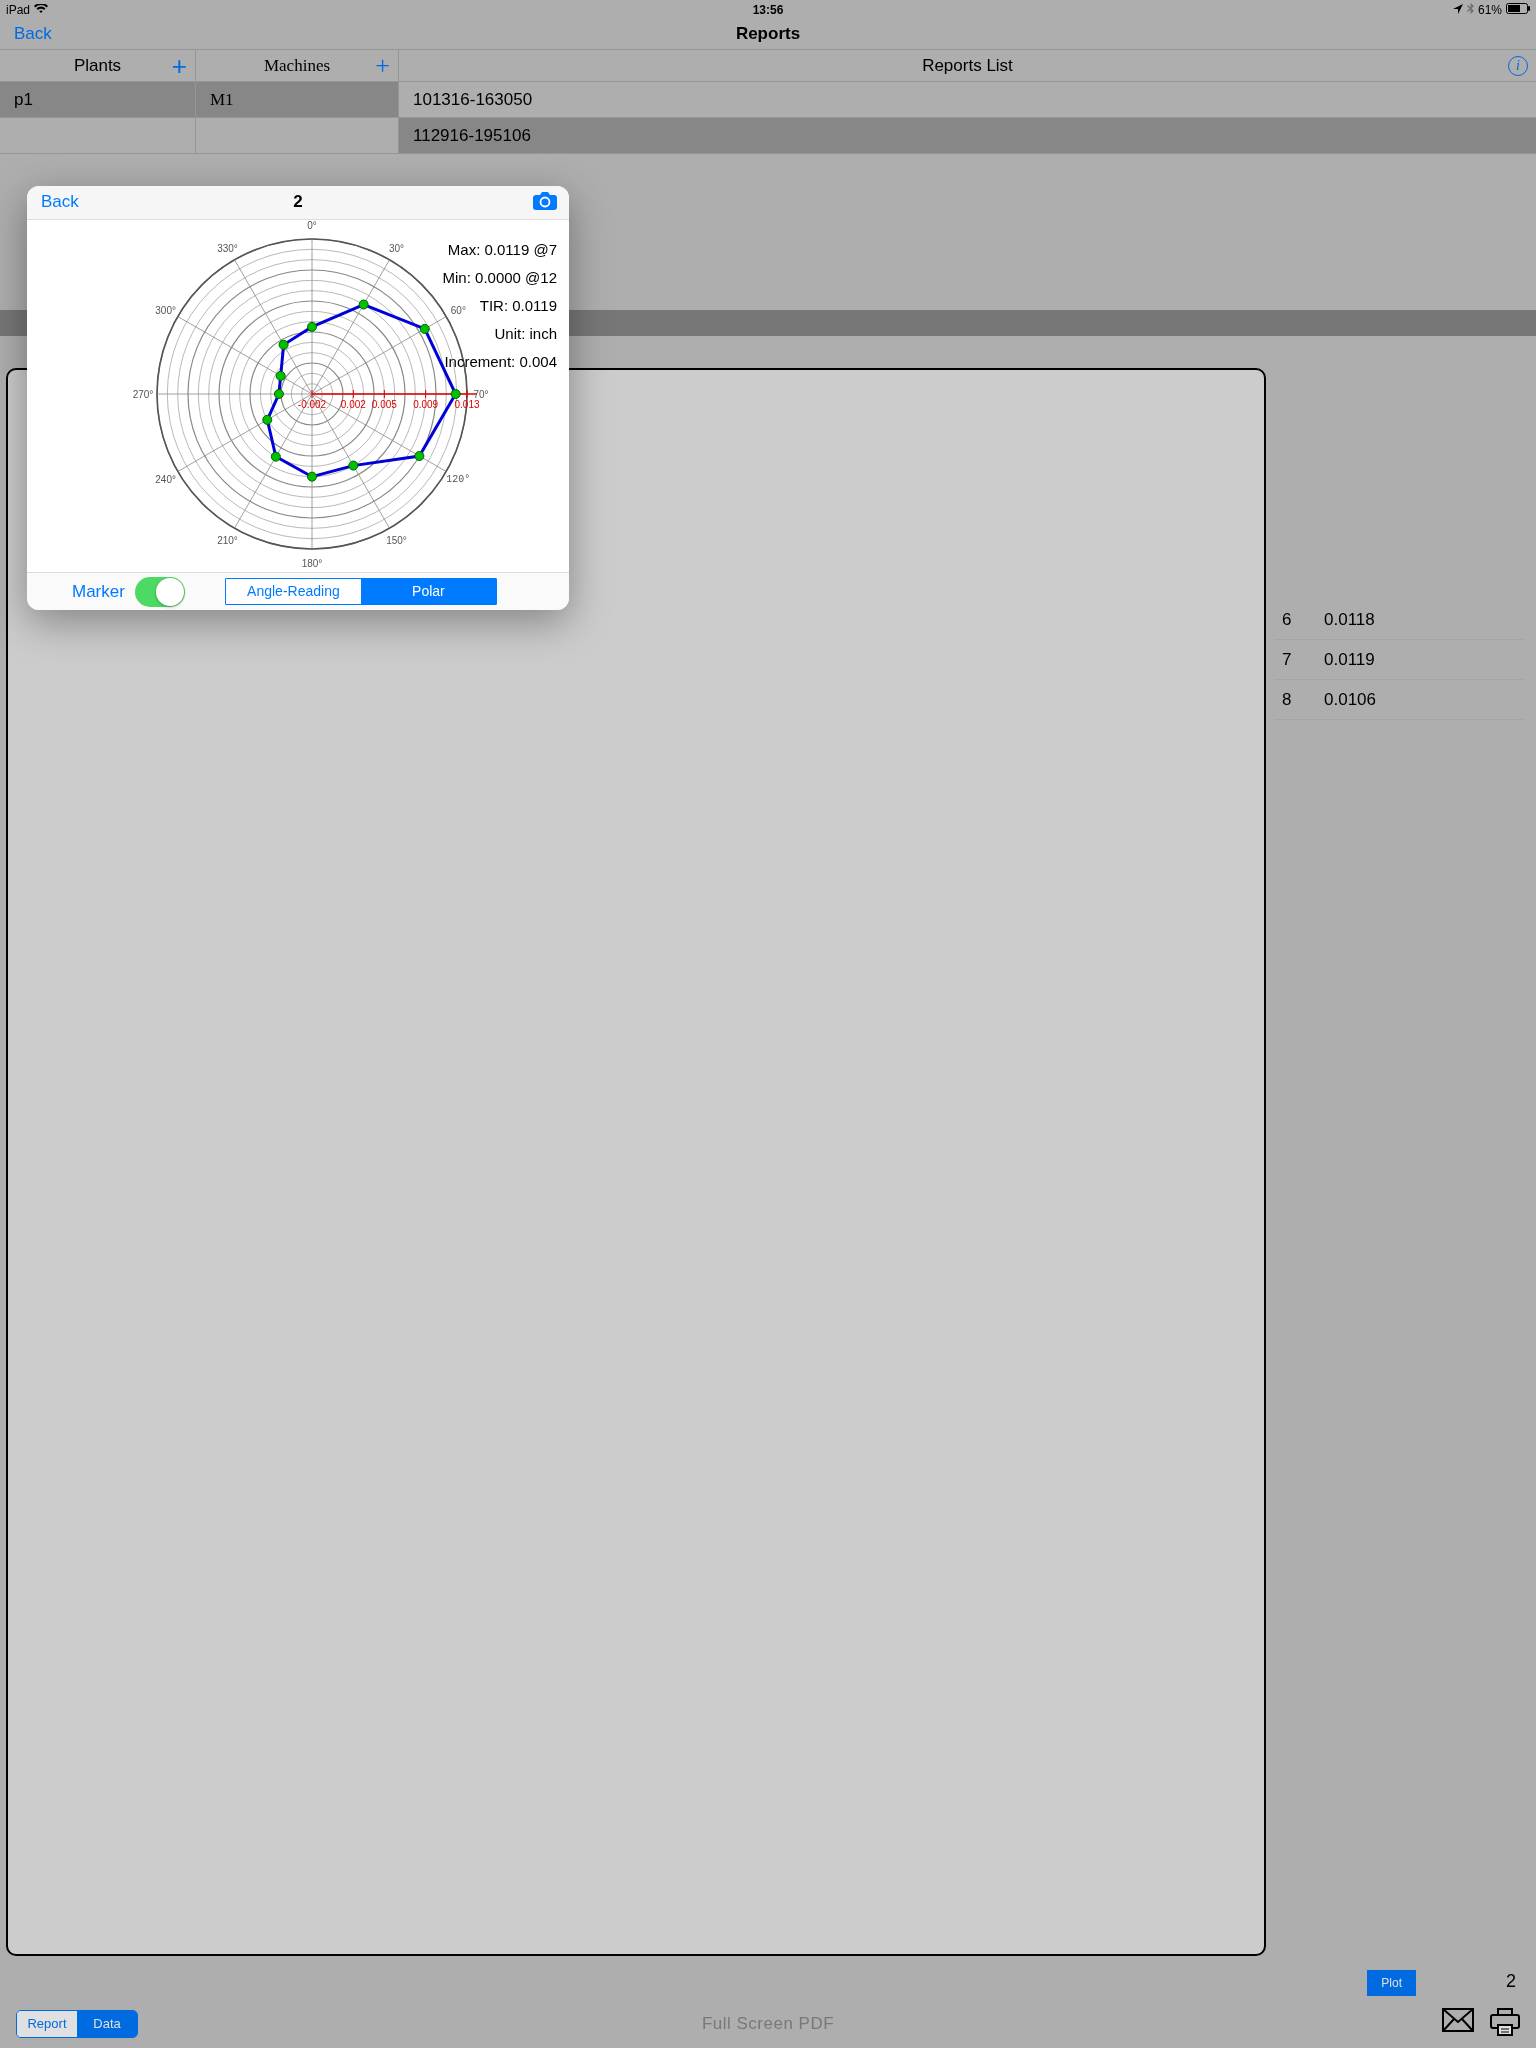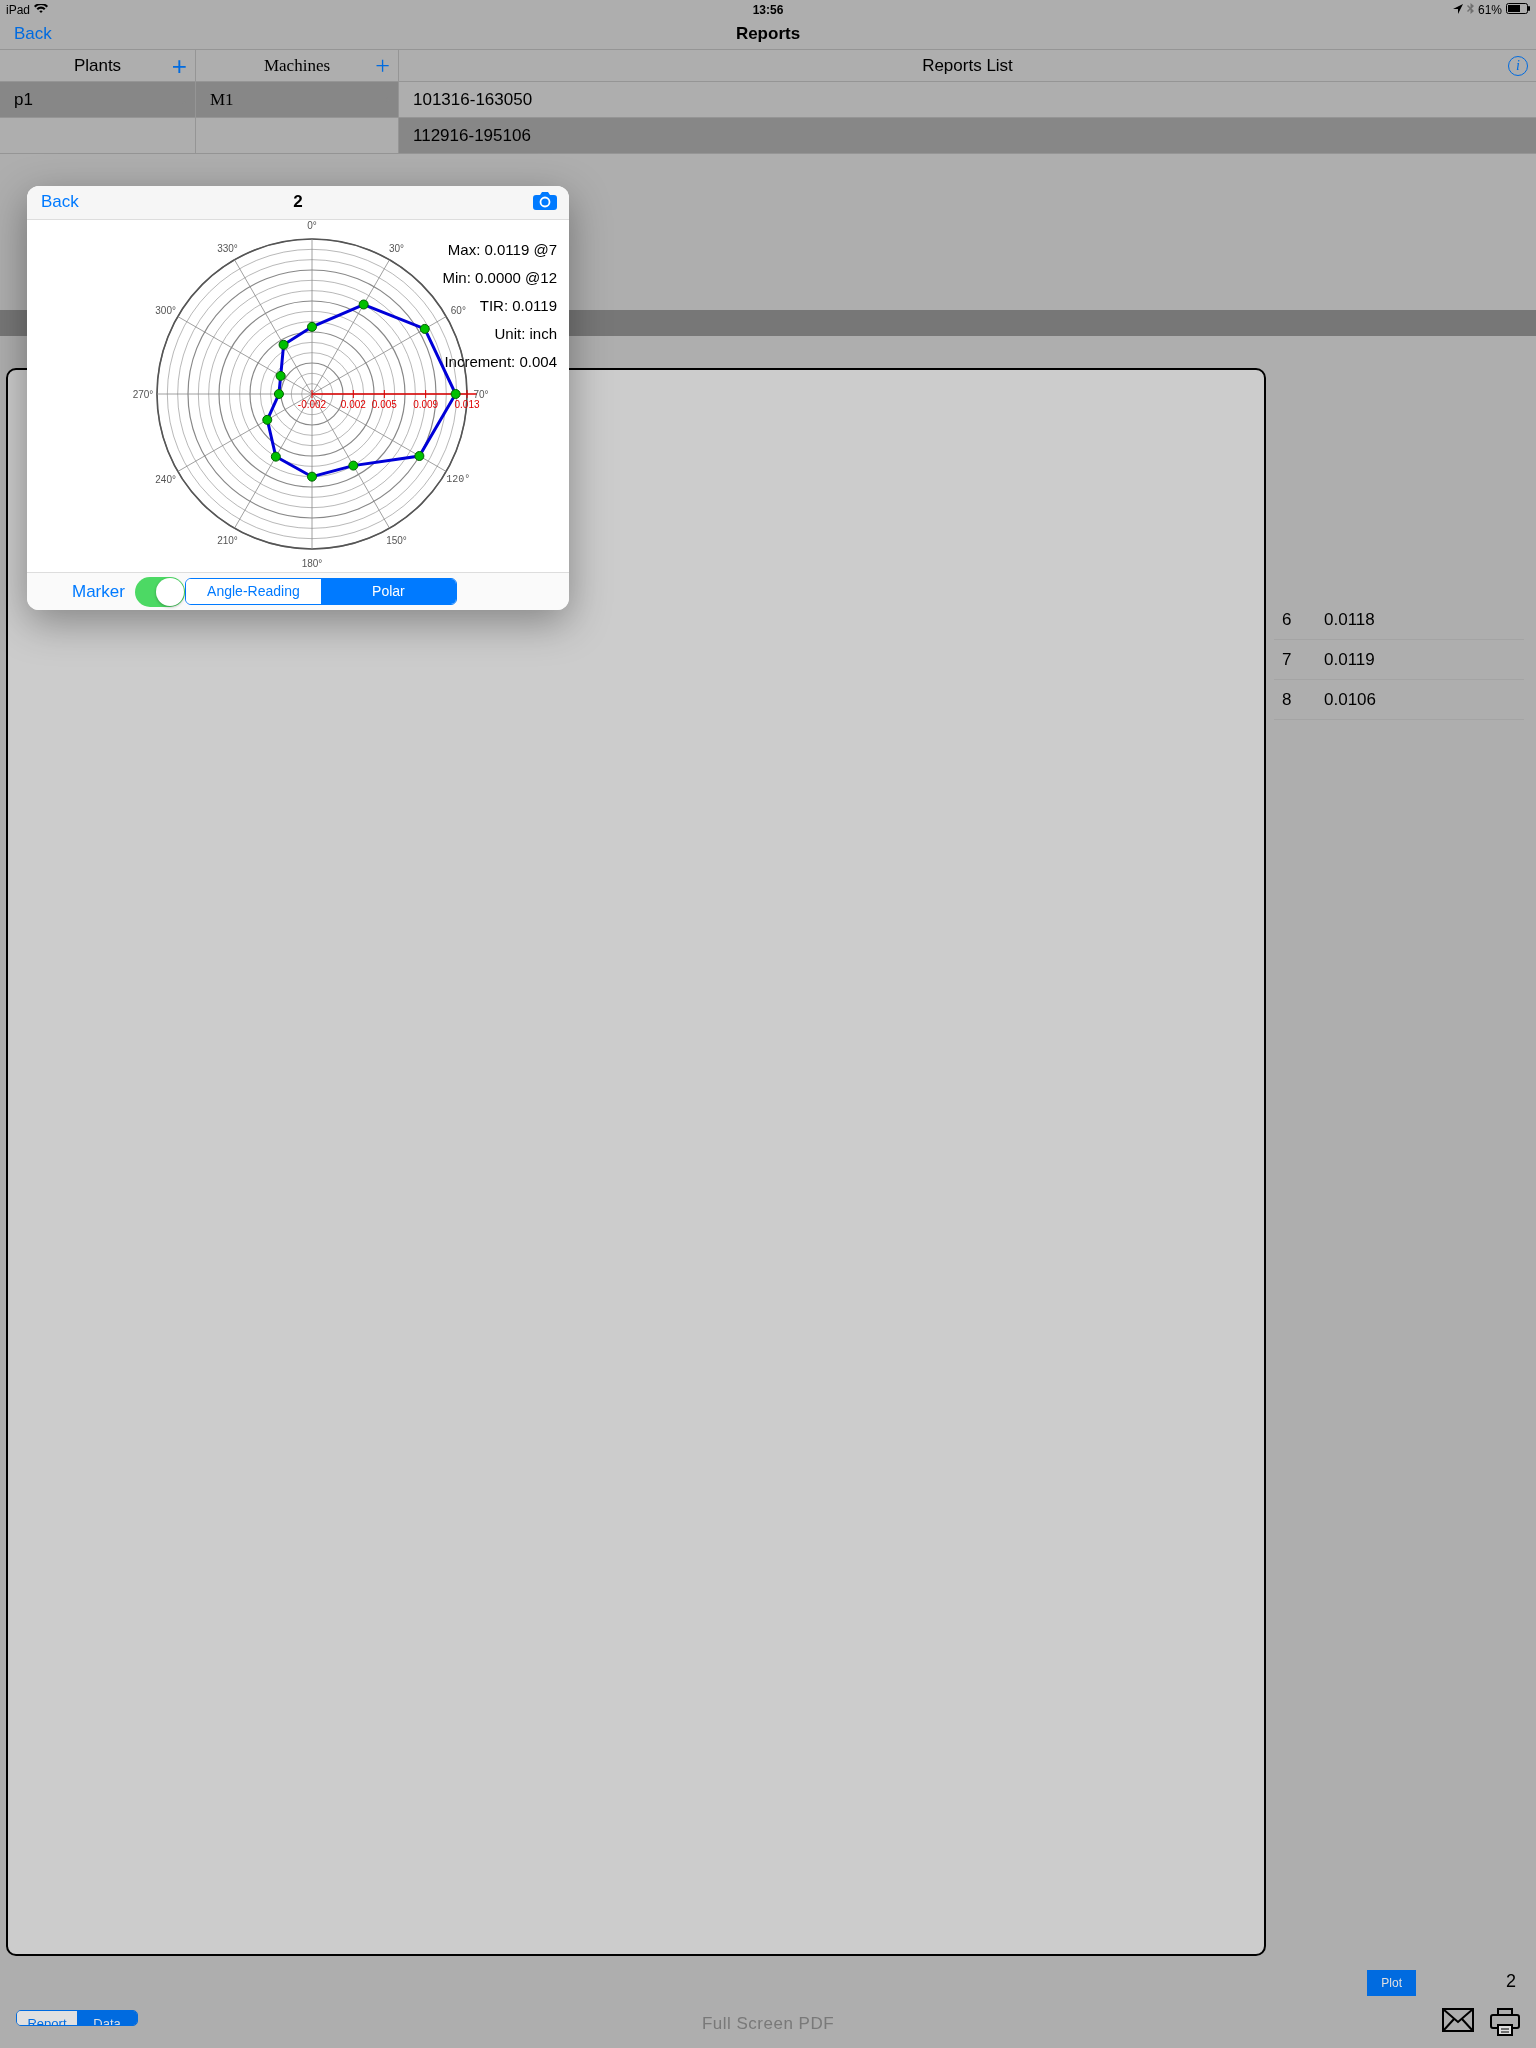--- a/index.html
+++ b/index.html
@@ -24,40 +24,40 @@
   .rowcell { position:absolute; height:36px; border-bottom:1px solid #aaa; border-right:1px solid #aaa; display:flex; align-items:center; padding:0 14px; font-size:17px; }
   .rowcell .chev { position:absolute; right:8px; color:#9b9b9b; font-size:14px; }
   
   .backbox { position:absolute; border:2px solid #000; border-radius:10px; background:#e9e9e9; }
   
   .datalist { position:absolute; right:12px; width:250px; }
   .datalist .drow { height:40px; border-bottom:1px solid #bbb; display:flex; align-items:center; font-size:17px; }
   .datalist .drow span:first-child { width:50px; padding-left:8px; }
   
   .bottombar { position:absolute; left:0; right:0; bottom:0; height:48px; }
-  .seg2 { position:absolute; left:16px; top:10px; height:16px; display:flex; border:1px solid #007aff; border-radius:5px; overflow:hidden; }
+  .seg2 { position:absolute; left:16px; top:10px; height:28px; display:flex; border:1px solid #007aff; border-radius:5px; overflow:hidden; }
   .seg2 div { width:60px; text-align:center; line-height:26px; font-size:13px; }
   .seg2 .on { background:#007aff; color:#fff; }
   .seg2 .off { background:#fff; color:#007aff; }
   .plotbtn { position:absolute; right:120px; bottom:52px; background:#007aff; color:#fff; padding:6px 14px; font-size:12px; }
   .plotnum { position:absolute; right:20px; bottom:56px; font-size:18px; }
   .bottomtxt { position:absolute; left:0; right:0; top:14px; text-align:center; color:#8a8a8a; font-size:17px; letter-spacing:0.5px; }
   .iconbtn { position:absolute; top:8px; }
   
   .modal { position:absolute; background:#fff; border-radius:12px; box-shadow:0 12px 40px rgba(0,0,0,0.35); overflow:hidden; z-index:100; }
   .modal-head { position:relative; height:34px; border-bottom:1px solid #ddd; background:#f6f6f6; }
   .modal-head .back { position:absolute; left:14px; top:6px; color:#007aff; font-size:17px; }
   .modal-head .title { position:absolute; left:0; right:0; top:6px; text-align:center; font-size:17px; font-weight:600; }
   .modal-head .cam { position:absolute; right:12px; top:5px; }
   .modal-body { position:relative; height:352px; }
   .modal-foot { position:relative; height:38px; border-top:1px solid #ddd; background:#fafafa; display:flex; align-items:center;padding-left:29px; }
   .modal-foot .lbl { color:#007aff; font-size:17px; margin-left:16px; }
   .switch { position:relative; width:50px; height:30px; background:#4cd964; border-radius:15px; margin-left:10px; }
   .switch .knob { position:absolute; right:1px; top:1px; width:28px; height:28px; background:#fff; border-radius:50%; box-shadow:0 1px 3px rgba(0,0,0,0.3); }
-  .seg { display:flex; border:1px solid #007aff; border-radius:6px; overflow:hidden; }
+  .seg { display:flex; border:1px solid #007aff; border-radius:1px; overflow:hidden; margin-left:40px; }
   .seg div { width:135px; height:25px; line-height:25px; text-align:center; font-size:14px; }
   .seg .off { color:#007aff; background:#fff; }
   .seg .on { color:#fff; background:#007aff; }
   
   .chart { position:absolute; left:115px; top:4px; }
   .chart-info { position:absolute; right:12px; top:16px; text-align:right; font-size:15px; line-height:28px; }
   .anglelabel { position:absolute; font-size:10px; color:#555; transform:translate(-50%,-50%); }
   .radiallabel { position:absolute; font-size:10px; color:#e00000; transform:translate(-50%,-50%); }
 </style>
 </head>

